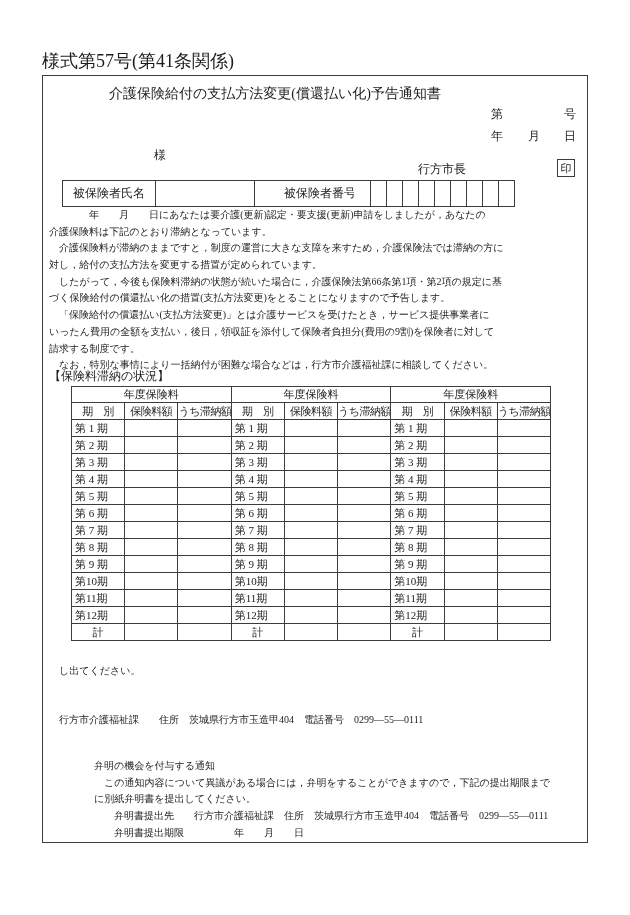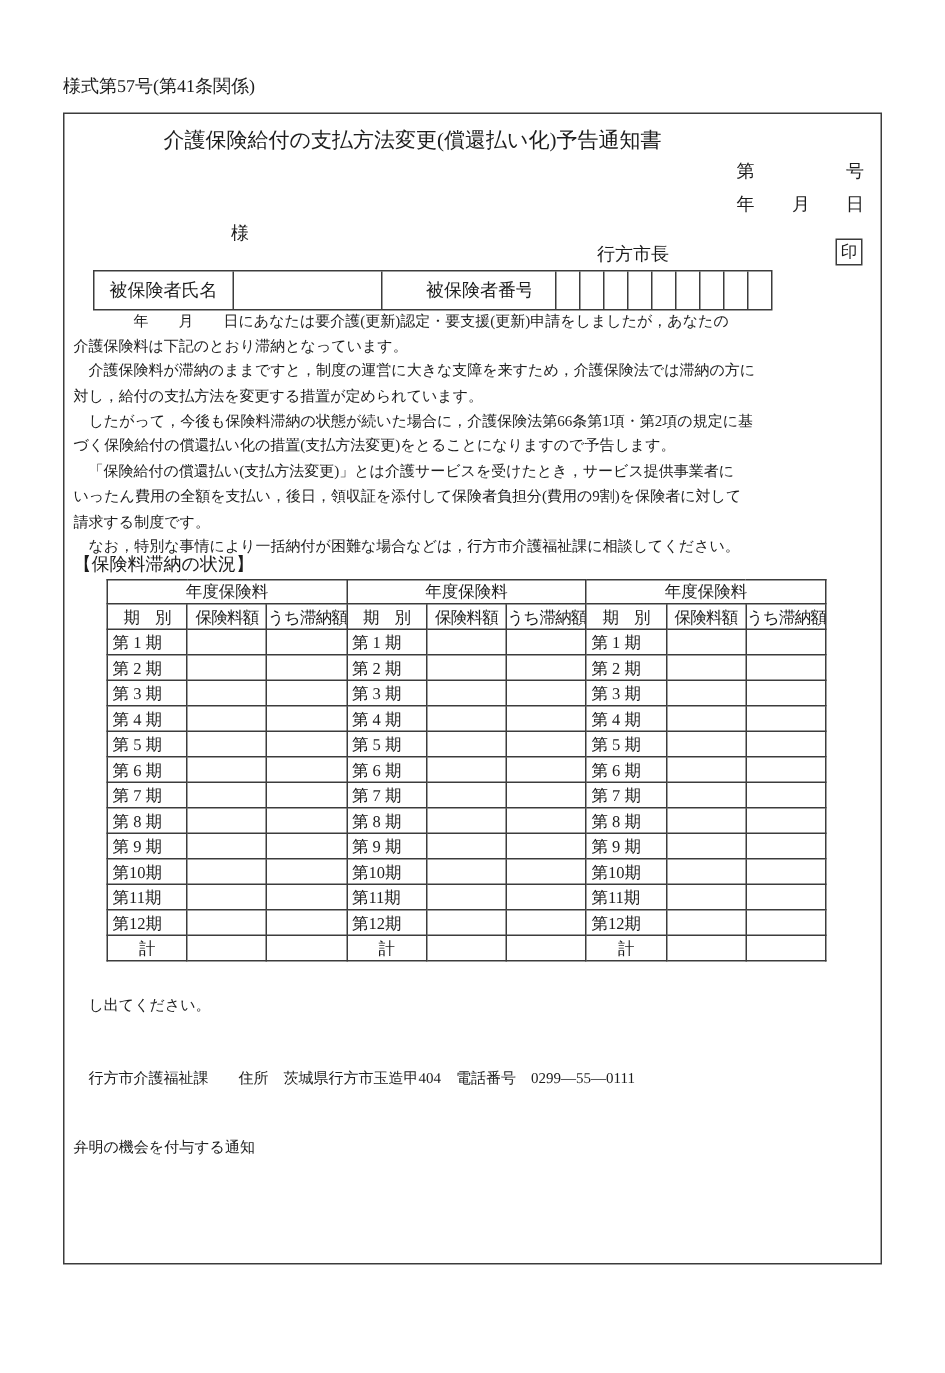--- a/index.html
+++ b/index.html
@@ -2,21 +2,21 @@
 <html><head>
 <meta charset="utf-8">
 <style>
   html,body { margin:0; padding:0; background:#ffffff; }
   body {
     width:630px; height:915px;
     font-family:"Liberation Serif","DejaVu Serif",serif;
     color:#1c1c1c;
   }
   .page { position:relative; width:630px; height:915px; background:#fff; overflow:hidden; }
-  .form-no { position:absolute; left:42px; top:49px; font-size:12px; white-space:pre; }
+  .form-no { position:absolute; left:42px; top:49px; font-size:18px; white-space:pre; }
   .outer {
     position:absolute; left:42px; top:75px; width:546px; height:768px;
     border:1.5px solid #3c3c3c; box-sizing:border-box;
   }
   .title {
     position:absolute; top:9px; left:0; right:0;
     text-align:center; padding-right:80px; font-size:14px; white-space:pre;
   }
   .abs { position:absolute; font-size:12px; white-space:pre; }
   .seal {
@@ -70,21 +70,21 @@
 
     <span class="abs" style="left:448px; top:30px;">第</span>
     <span class="abs" style="left:521px; top:30px;">号</span>
 
     <span class="abs" style="left:448px; top:52px;">年</span>
     <span class="abs" style="left:485px; top:52px;">月</span>
     <span class="abs" style="left:521px; top:52px;">日</span>
 
     <span class="abs" style="left:111px; top:71px;">様</span>
 
-    <span class="abs" style="left:355px; top:85px;">行方市長</span>
+    <span class="abs" style="left:375px; top:85px;">行方市長</span>
     <span class="seal">印</span>
 
     <div class="insured">
       <div class="icell i-name-label">被保険者氏名</div>
       <div class="icell i-name-value"></div>
       <div class="icell i-num-label">被保険者番号</div>
       <div style="display:flex;">
           <div class="icell digit"></div>
           <div class="icell digit"></div>
           <div class="icell digit"></div>
@@ -278,18 +278,24 @@
       </table>
 
     <div class="tblock" style="top:587px;">
         <div class="tline">　し出てください。</div>
       </div>
 
     <div class="tblock" style="top:636px;">
       <div class="tline">　行方市介護福祉課　　住所　茨城県行方市玉造甲404　電話番号　0299―55―0111</div>
     </div>
 
-    <div class="tblock" style="top:682px;">
+    <div class="tblock" style="top:682px;margin-left:45px;">
       <div class="tline">弁明の機会を付与する通知</div>
+      <div>
+          <div class="tline">　この通知内容について異議がある場合には，弁明をすることができますので，下記の提出期限まで</div>
+          <div class="tline">に別紙弁明書を提出してください。</div>
+          <div class="tline">　　弁明書提出先　　行方市介護福祉課　住所　茨城県行方市玉造甲404　電話番号　0299―55―0111</div>
+          <div class="tline">　　弁明書提出期限　　　　　年　　月　　日</div>
+        </div>
     </div>
 
   </div>
 </div>
 
 </body></html>

